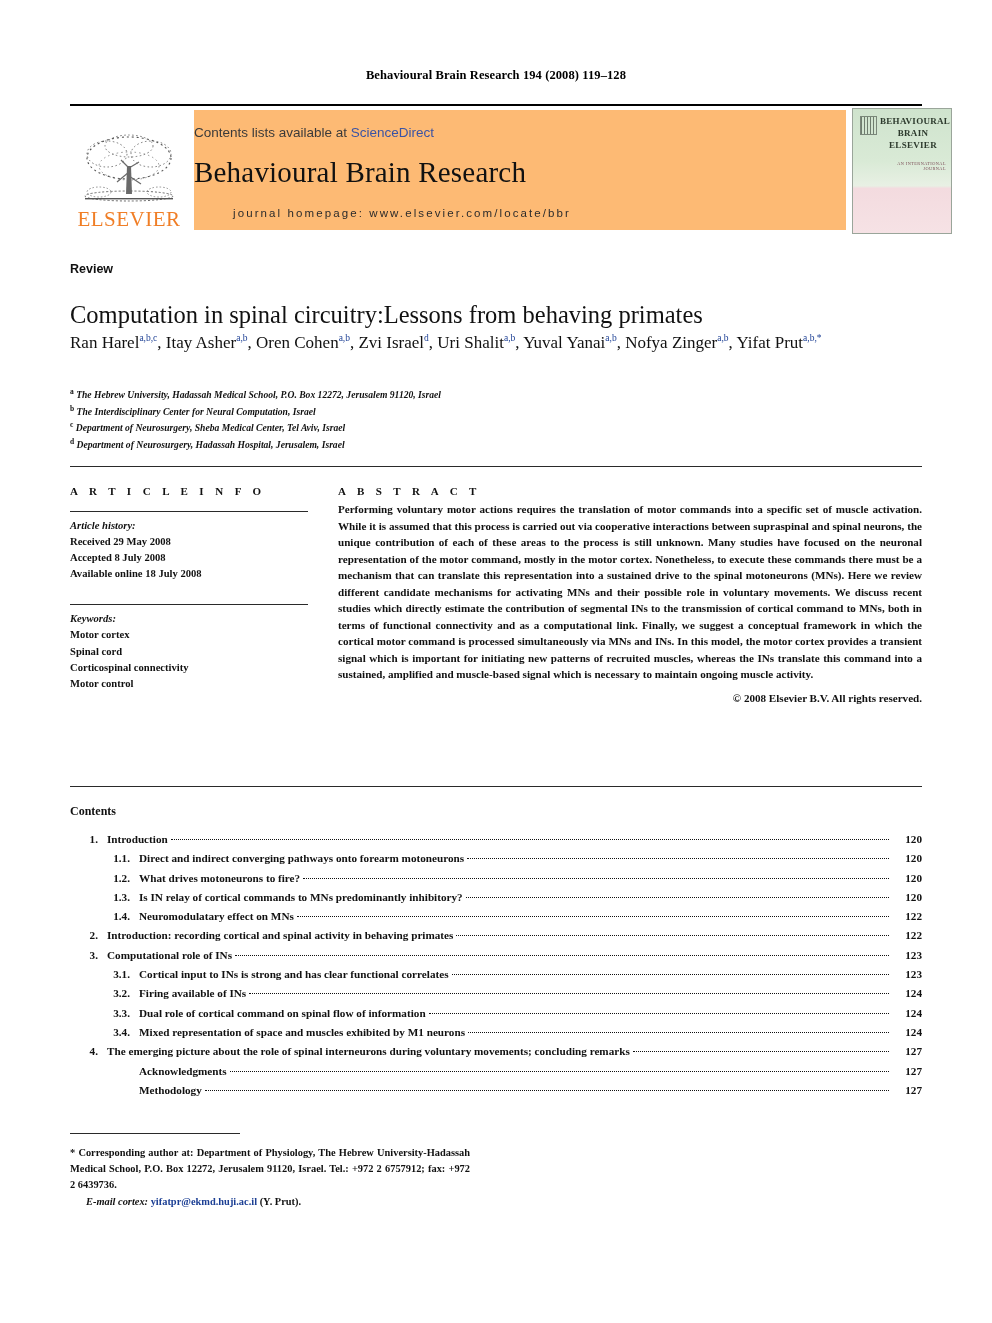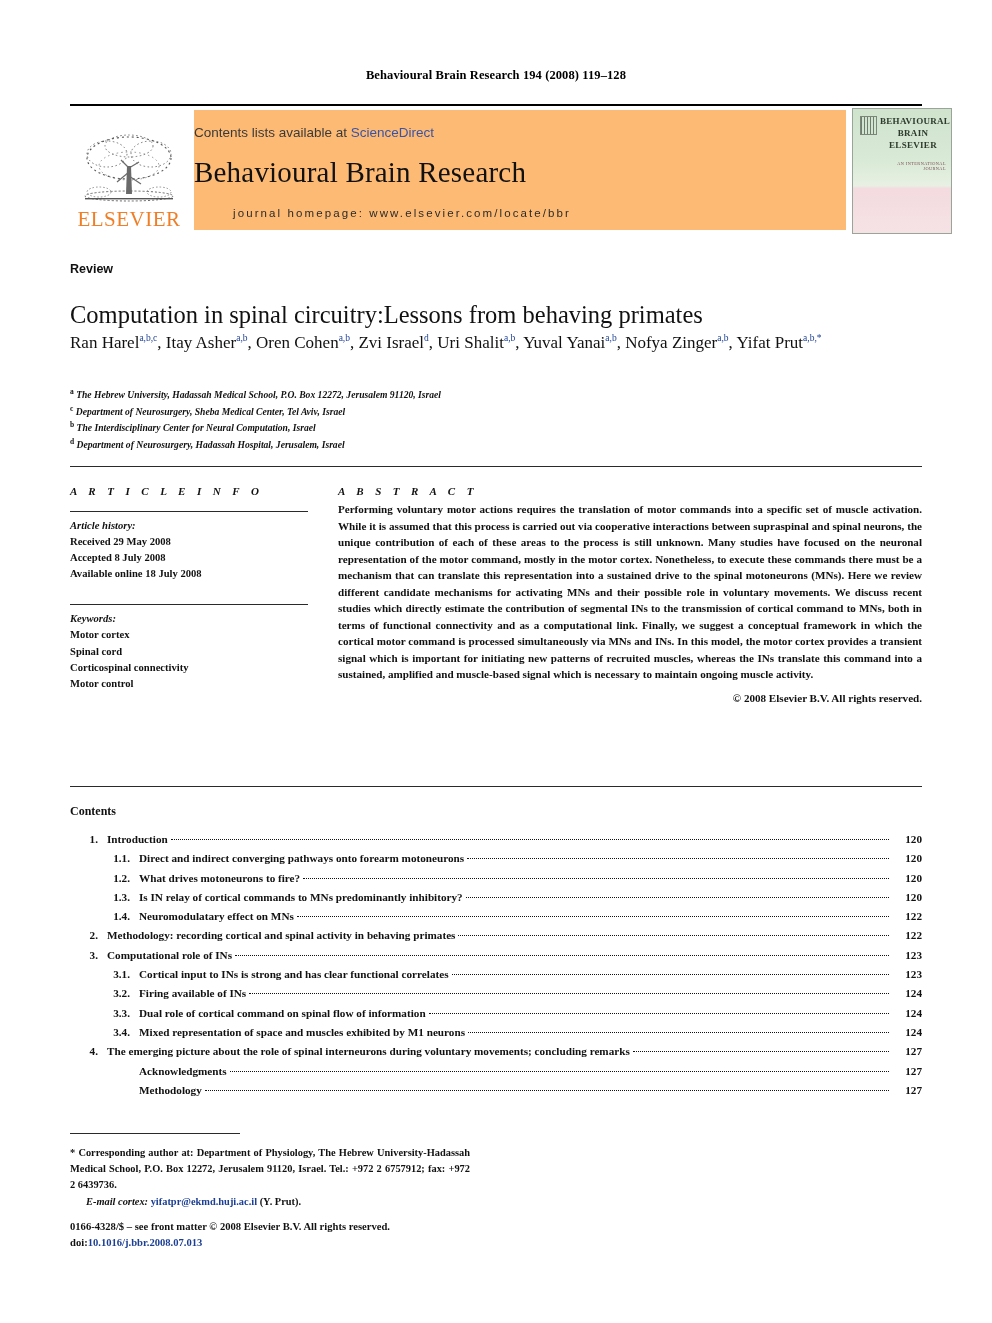--- a/index.html
+++ b/index.html
@@ -114,21 +114,21 @@
     position:absolute; left:70px; width:852px; height:1px; background:#2a2a2a;
   }
   .band-rule.top { top:466px; }
   .band-rule.bot { top:786px; }
 
   .info-col { position:absolute; top:485px; left:70px; width:238px; }
   .abs-col  { position:absolute; top:485px; left:338px; width:584px; }
 
   .sechead {
     font-family:"Liberation Serif", serif;
-    font-size:11px; font-weight:bold; letter-spacing:4.4px; color:#111;font-style:italic;
+    font-size:11px; font-weight:bold; letter-spacing:4.4px; color:#111;
   }
   .thin-rule { height:1px; background:#2a2a2a; margin:14px 0 6px 0; }
   .info-group {
     font-family:"Liberation Serif", serif;
     font-size:10.6px; font-weight:bold; color:#111; line-height:1.52;
   }
   .info-group .lbl { font-style:italic; }
 
   .abs-body {
     margin-top:4px;
@@ -234,22 +234,22 @@
         <div class="cover-sub">AN INTERNATIONAL JOURNAL</div>
       </div>
     </div>
   </div>
 
   <div class="doctype">Review</div>
   <h1 class="title">Computation in spinal circuitry:Lessons from behaving primates</h1>
   <div class="authors"><span>Ran Harel</span><sup>a,b,c</sup>, <span>Itay Asher</span><sup>a,b</sup>, <span>Oren Cohen</span><sup>a,b</sup>, <span>Zvi Israel</span><sup>d</sup>, <span>Uri Shalit</span><sup>a,b</sup>, <span>Yuval Yanai</span><sup>a,b</sup>, <span>Nofya Zinger</span><sup>a,b</sup>, <span>Yifat Prut</span><sup>a,b,*</sup></div>
   <div class="affils">
       <div><sup>a</sup> The Hebrew University, Hadassah Medical School, P.O. Box 12272, Jerusalem 91120, Israel</div>
+      <div><sup>b</sup> The Interdisciplinary Center for Neural Computation, Israel</div>
       <div><sup>c</sup> Department of Neurosurgery, Sheba Medical Center, Tel Aviv, Israel</div>
-      <div><sup>b</sup> The Interdisciplinary Center for Neural Computation, Israel</div>
       <div><sup>d</sup> Department of Neurosurgery, Hadassah Hospital, Jerusalem, Israel</div>
     </div>
 
   <div class="band-rule top"></div>
 
   <div class="info-col">
     <div class="sechead">A R T I C L E   I N F O</div>
     <div class="thin-rule"></div>
     <div class="info-group">
       <div class="lbl">Article history:</div>
@@ -302,21 +302,21 @@
         <span class="toc-page">120</span>
       </div>
       <div class="toc-row">
         <span class="toc-num sub">1.4.</span>
         <span class="toc-label">Neuromodulatary effect on MNs</span>
         <span class="toc-dots"></span>
         <span class="toc-page">122</span>
       </div>
       <div class="toc-row">
         <span class="toc-num">2.</span>
-        <span class="toc-label">Methodology: recording cortical and spinal activity in behaving primates</span>
+        <span class="toc-label">Introduction: recording cortical and spinal activity in behaving primates</span>
         <span class="toc-dots"></span>
         <span class="toc-page">122</span>
       </div>
       <div class="toc-row">
         <span class="toc-num">3.</span>
         <span class="toc-label">Computational role of INs</span>
         <span class="toc-dots"></span>
         <span class="toc-page">123</span>
       </div>
       <div class="toc-row">
@@ -367,18 +367,14 @@
 
   <div class="foot-rule"></div>
   <div class="footnote">
     <div>* Corresponding author at: Department of Physiology, The Hebrew University-Hadassah Medical School, P.O. Box 12272, Jerusalem 91120, Israel. Tel.: +972 2 6757912; fax: +972 2 6439736.</div>
     <div class="email-line">
       <span class="email-lbl">E-mail cortex:</span>
       <span class="lnk">yifatpr@ekmd.huji.ac.il</span>
       <span>(Y. Prut).</span>
     </div>
   </div>
-  <div class="imprint">
-    <div>0166-4328/$ – see front matter © 2008 Elsevier B.V. All rights reserved.</div>
-    <div><span>doi:</span><span class="lnk">10.1016/j.bbr.2008.07.013</span></div>
-  </div>
 
 </div>
 
 </body></html>

